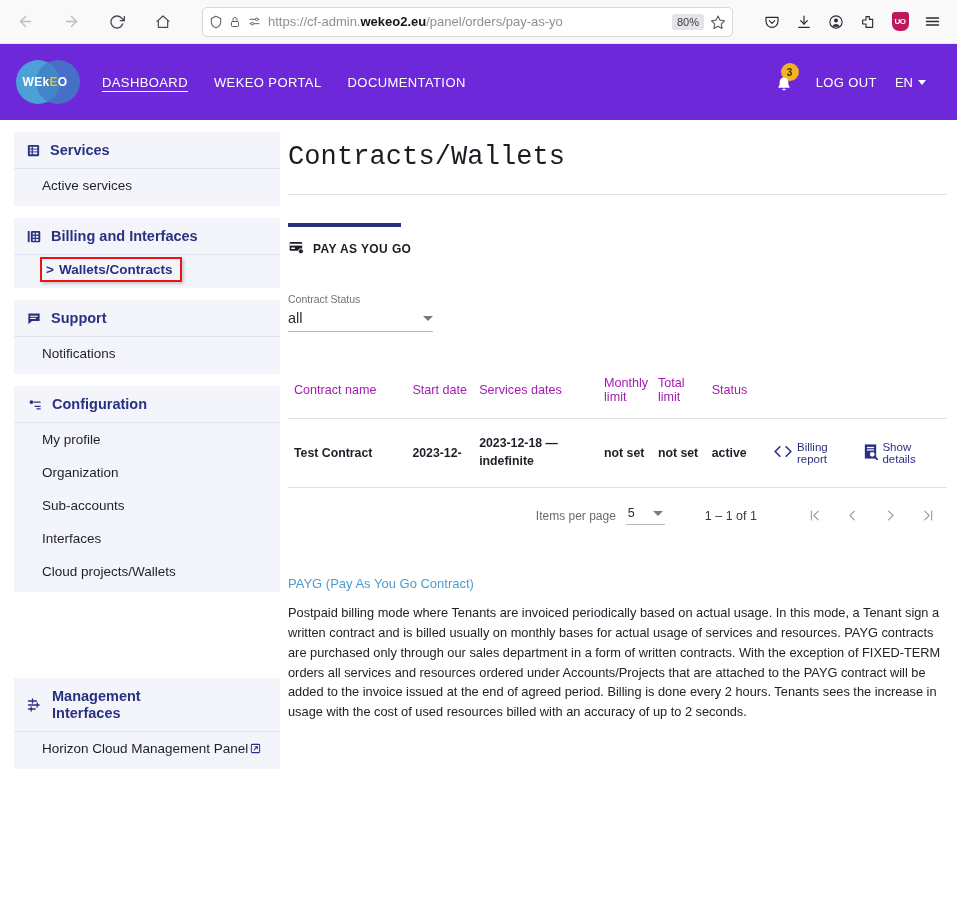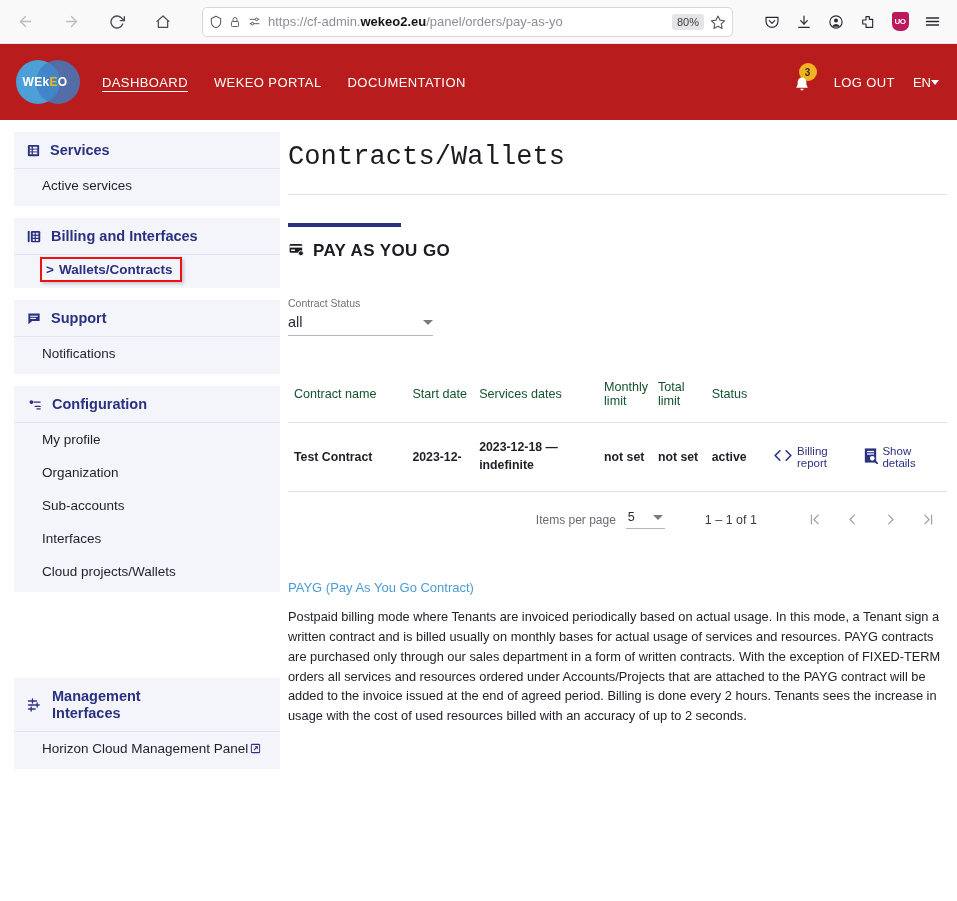--- a/index.html
+++ b/index.html
@@ -74,24 +74,24 @@
     font-size: 8px;
     font-weight: bold;
     display: flex; align-items: center; justify-content: center;
     border-radius: 3px 3px 7px 7px;
     letter-spacing: -0.5px;
   }
 
   
   .app-header {
     height: 76px;
-    background: #b91c1c;
+    background: #6d28d9;
     display: flex;
     align-items: center;
-    padding: 0 18px 0 14px;
+    padding: 0 31px 0 14px;
   }
   .logo {
     width: 62px; height: 62px;
     position: relative;
     flex: 0 0 auto;
   }
   .logo .c1 {
     position: absolute; left: 2px; top: 9px;
     width: 44px; height: 44px; border-radius: 50%;
     background: #4d9fd8;
@@ -124,21 +124,21 @@
   }
   .bell-wrap { position: relative; width: 26px; height: 30px; }
   .bell-badge {
     position: absolute; top: -4px; left: 9px;
     background: #f0b323; color: #3a2e00;
     font-size: 10px; font-weight: bold;
     width: 18px; height: 18px; border-radius: 50%;
     display: flex; align-items: center; justify-content: center;
   }
   .logout { color: #fff; font-size: 13px; letter-spacing: .4px; }
-  .lang { color: #fff; font-size: 13px; display: flex; align-items: center; }
+  .lang { color: #fff; font-size: 13px; display: flex; align-items: center; gap: 5px; }
 
   
   .page { display: flex; height: 781px; background: #fff; }
 
   
   .sidebar {
     width: 280px;
     flex: 0 0 280px;
     background: #ffffff;
     padding: 12px 0 0 14px;
@@ -196,21 +196,21 @@
     letter-spacing: .1px;
     font-family: Liberation Mono, monospace;
   }
   .divider { height: 1px; background: #e2e2e6; margin-bottom: 28px; }
   .tabs { display: flex; }
   .tab { display: flex; flex-direction: column; align-items: stretch; }
   .tab-underline { height: 4px; background: #2a3180; width: 113px; }
   .tab-label {
     display: flex; align-items: center; gap: 9px;
     padding: 14px 2px 0 1px;
-    font-size: 17px;
+    font-size: 12px;
     font-weight: bold;
     color: #1b1b22;
     letter-spacing: .4px;
   }
   .select-field {
     margin-top: 36px;
     width: 145px;
   }
   .select-label { font-size: 10.5px; color: #707079; margin-bottom: 5px; }
   .select-ctrl {
@@ -223,21 +223,21 @@
     width: 0; height: 0;
     border-left: 5px solid transparent;
     border-right: 5px solid transparent;
     border-top: 5px solid #7a7a84;
   }
 
   
   .tbl { width: 100%; border-collapse: collapse; margin-top: 34px; table-layout: fixed; }
   .tbl th {
     font-size: 12.6px;
-    color: #14532d;
+    color: #a21caf;
     font-weight: normal;
     text-align: left;
     padding: 10px 6px 14px 6px;
     vertical-align: middle;
     border-bottom: 1px solid #e2e2e6;
   }
   .tbl td {
     font-size: 12.3px;
     color: #1f1f28;
     padding: 16px 6px;

